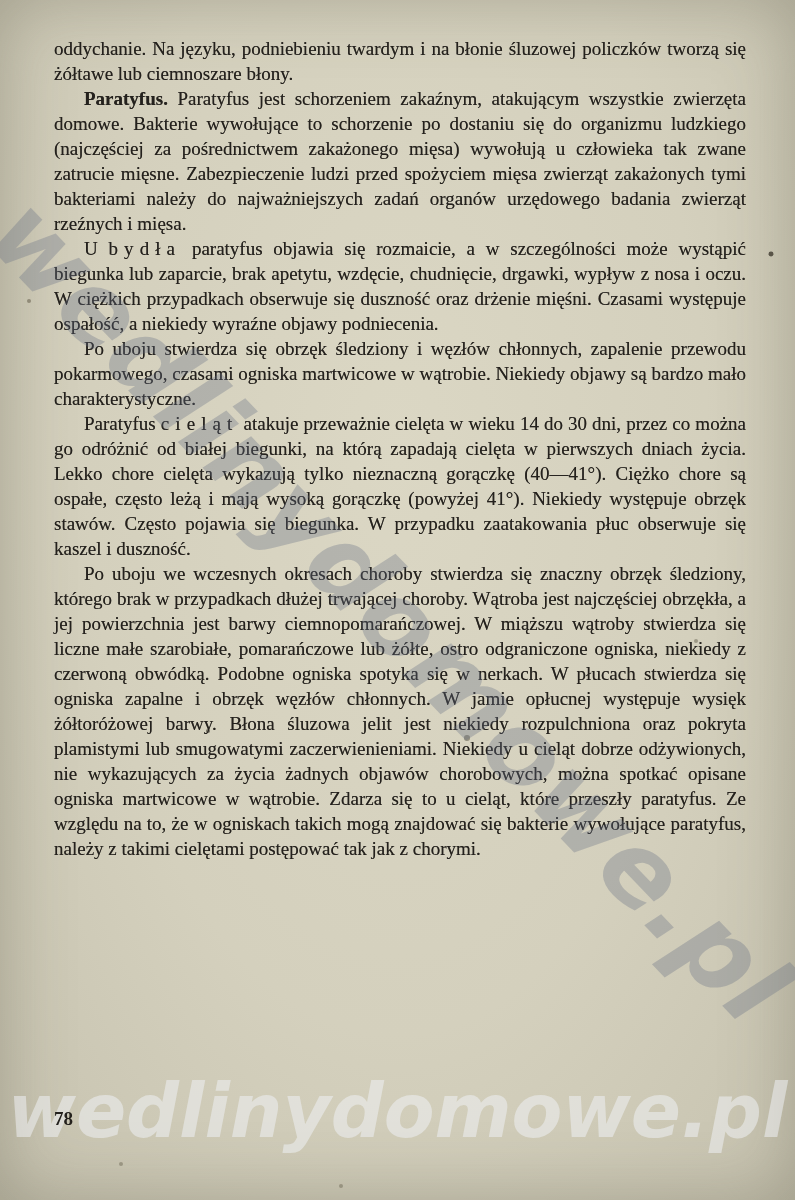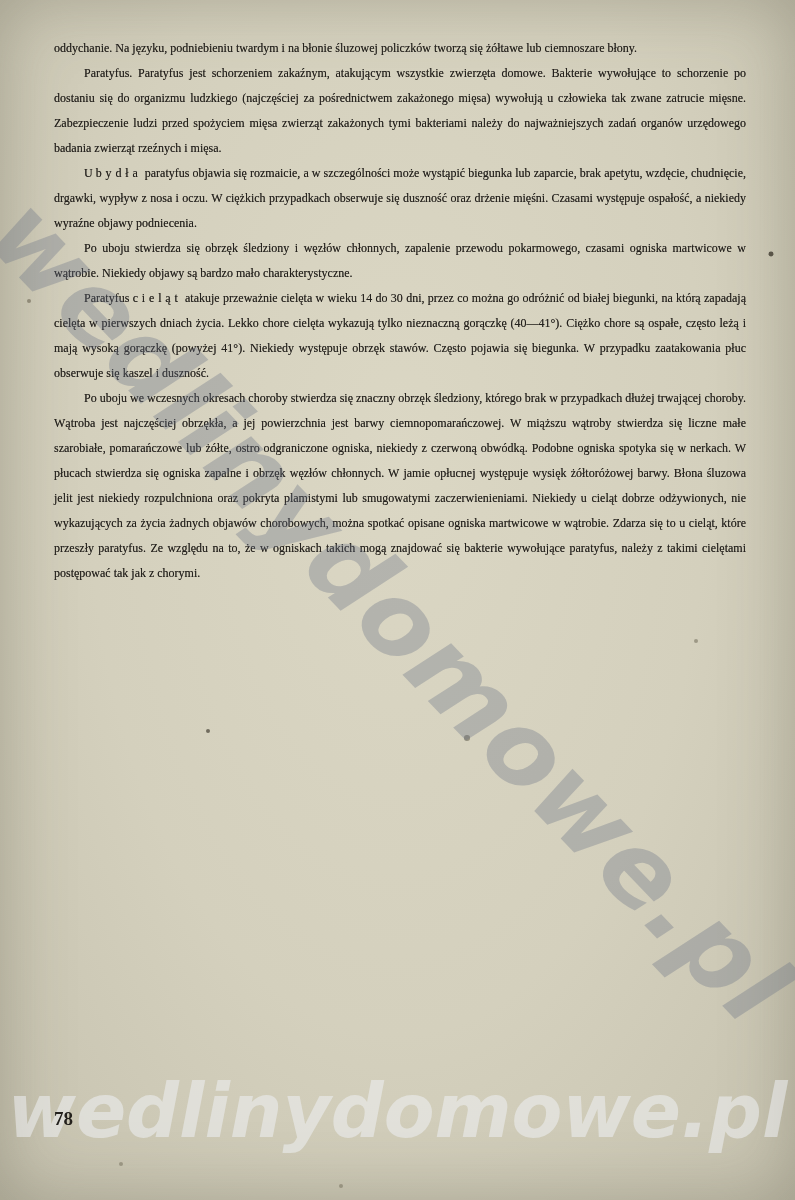--- a/index.html
+++ b/index.html
@@ -13,31 +13,31 @@
   .page {
     position: absolute; inset: 0;
   }
   .vignette {
     position: absolute; inset: 0; pointer-events: none;
     box-shadow: inset 0 0 70px rgba(90,85,70,0.35);
   }
   .text-block {
     position: absolute;
     left: 54px; top: 36px; width: 692px;
-    font-size: 12px;
+    font-size: 19px;
     line-height: 25px;
     color: #24211d;
     text-align: justify;
     z-index: 1;
     text-shadow: 0 0 0.4px rgba(36,33,29,0.6);
   }
   .text-block p { margin: 0; text-indent: 30px; }
   .text-block p.noindent { text-indent: 0; }
   .spaced { letter-spacing: 0.32em; }
-  .bold { font-weight: normal; margin-top: 7px; }
+  .bold { font-weight: bold; margin-top: 7px; }
   .watermark-diagonal {
     position: absolute;
     left: 390px; top: 610px;
     transform: translate(-50%, -50%) rotate(46deg);
     font-family: "DejaVu Sans", sans-serif;
     font-style: italic;
     font-size: 104px;
     font-weight: bold;
     color: rgba(98, 110, 132, 0.32);
     white-space: nowrap;

